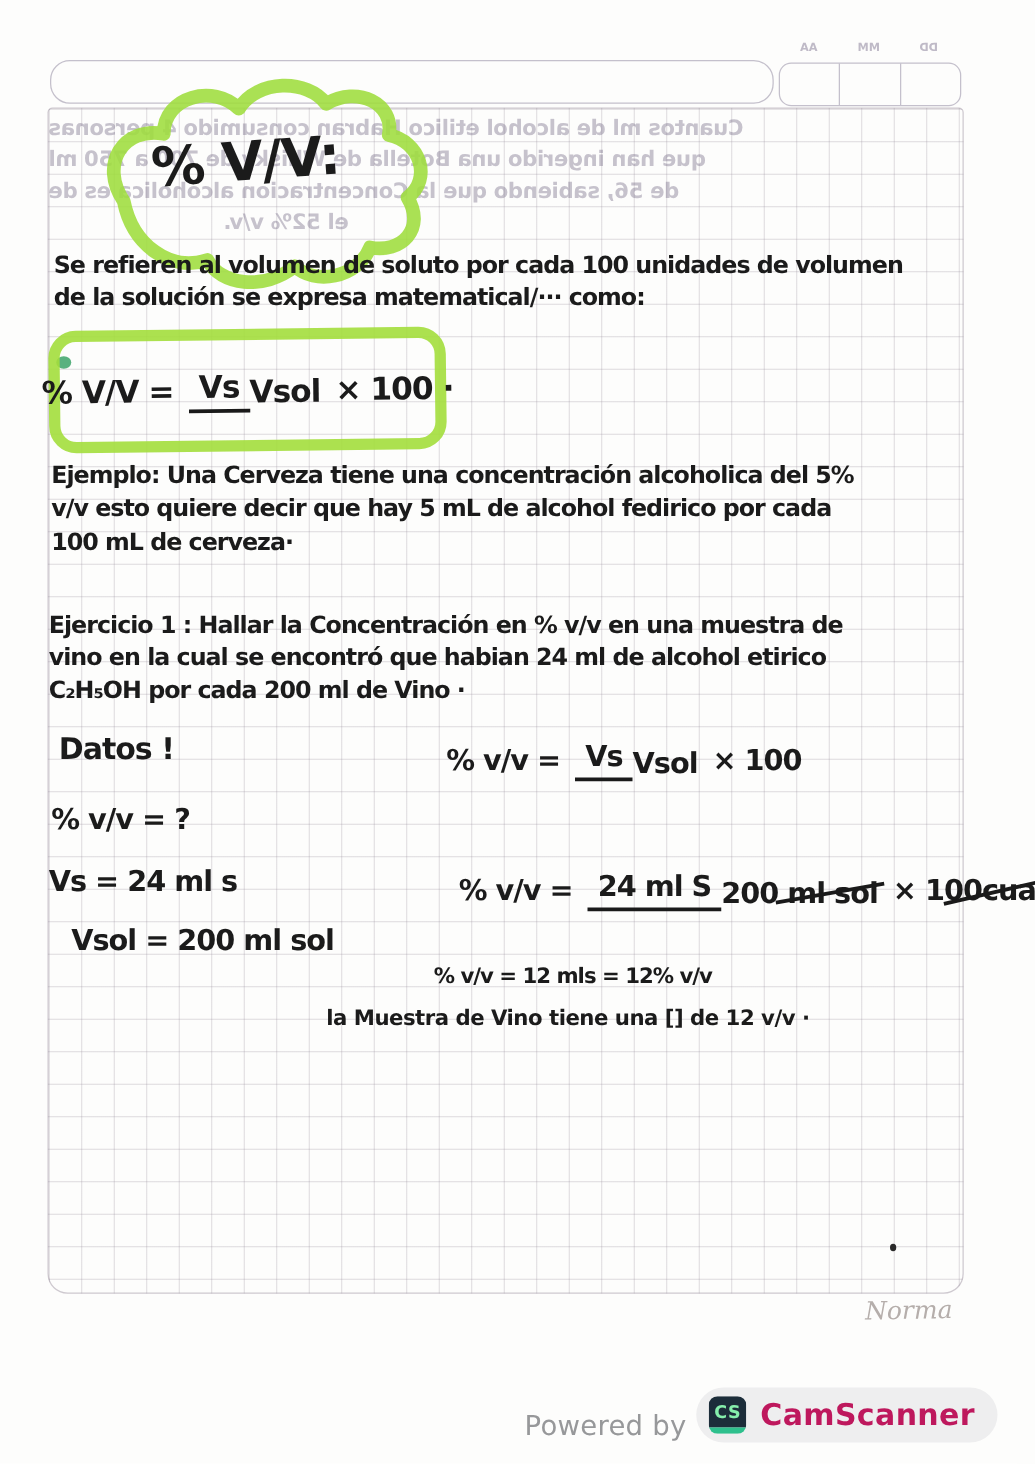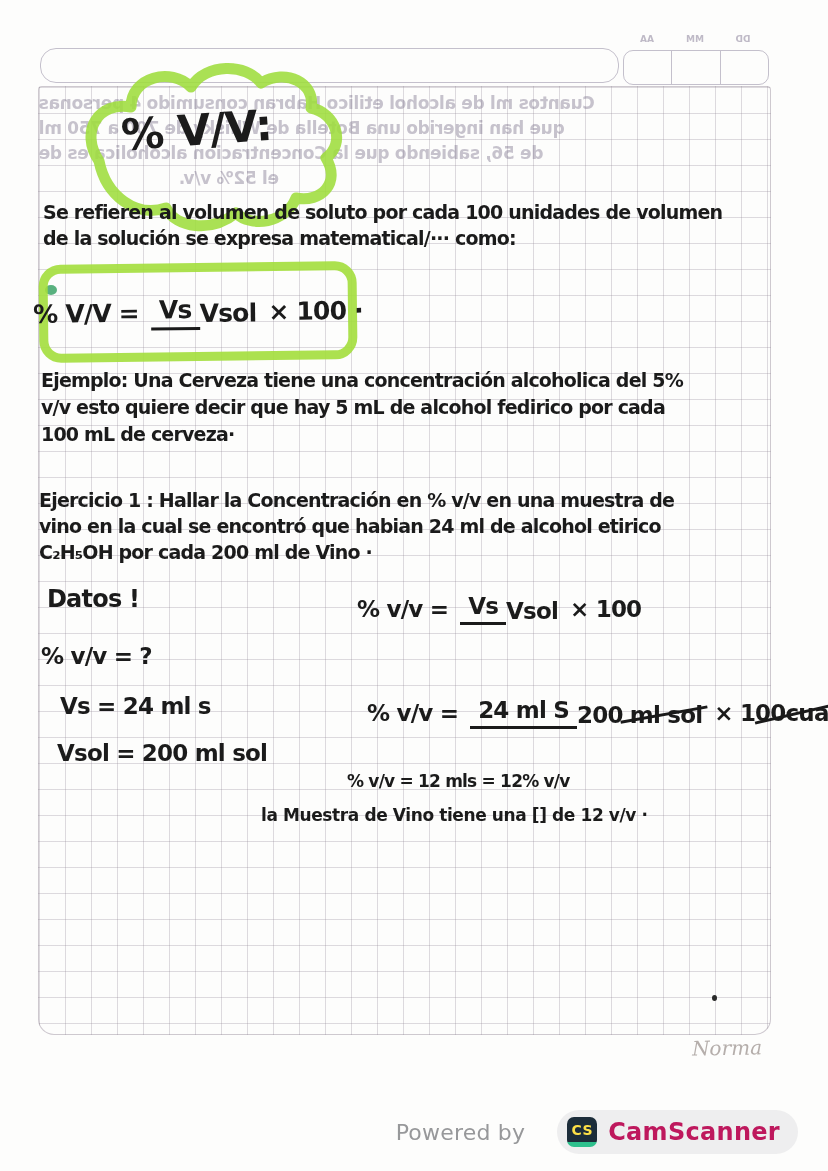--- a/index.html
+++ b/index.html
@@ -87,45 +87,45 @@
     border-top:3px solid #1a1a1a;transform:rotate(-10deg);
   }
   .struck-long::after{left:-62%;transform:rotate(-13deg);}
   .calc1{left:318px;top:506px;}
   .calc2{left:328px;top:610px;}
   .calc3{left:308px;top:684px;font-size:17px;}
   .conclusion{left:222px;top:718px;font-size:17px;letter-spacing:-.4px;}
   .datos-label{left:8px;top:498px;font-size:24px;}
   .datos-item{font-size:23px;}
   .datos-item.d0{left:2px;top:556px;}
-  .datos-item.d1{left:0;top:606px;margin-left:21px;}
+  .datos-item.d1{left:0;top:606px;}
   .datos-item.d2{left:0;top:653px;padding-left:18px;}
   .ink-dot{left:673px;top:908px;width:5px;height:6px;background:#2a2a2a;border-radius:50%;}
   
   .norma{
     position:absolute;left:692px;top:1036px;
     font-family:"DejaVu Serif","Liberation Serif",serif;
     font-style:italic;font-size:20px;color:#b5aeab;transform:rotate(-1deg);
   }
   
   .footer{
     position:absolute;right:30px;top:1110px;
-    display:flex;align-items:center;gap:32px;
+    display:flex;align-items:flex-end;gap:8px;
   }
   .powered-by{font-size:22px;color:#97989a;letter-spacing:.2px;}
   .cs-badge{
     display:flex;align-items:center;gap:11px;
     background:#eeeeef;border-radius:24px;padding:7px 18px 7px 10px;
   }
   .cs-logo{
     width:30px;height:30px;border-radius:7px;overflow:hidden;
     display:flex;flex-direction:column;
   }
   .cs-logo .cs-top{
-    flex:1;background:#1c2d3a;color:#fde047;
+    flex:1;background:#1c2d3a;color:#86efac;
     display:flex;align-items:center;justify-content:center;
     font-size:14px;font-weight:bold;letter-spacing:.5px;
   }
   .cs-logo .cs-strip{height:5px;background:#2ec08d;}
   .cs-brand{font-size:24px;font-weight:bold;color:#be185d;letter-spacing:.3px;}
 </style>
 </head>
 <body>
 
 <div class="page">

